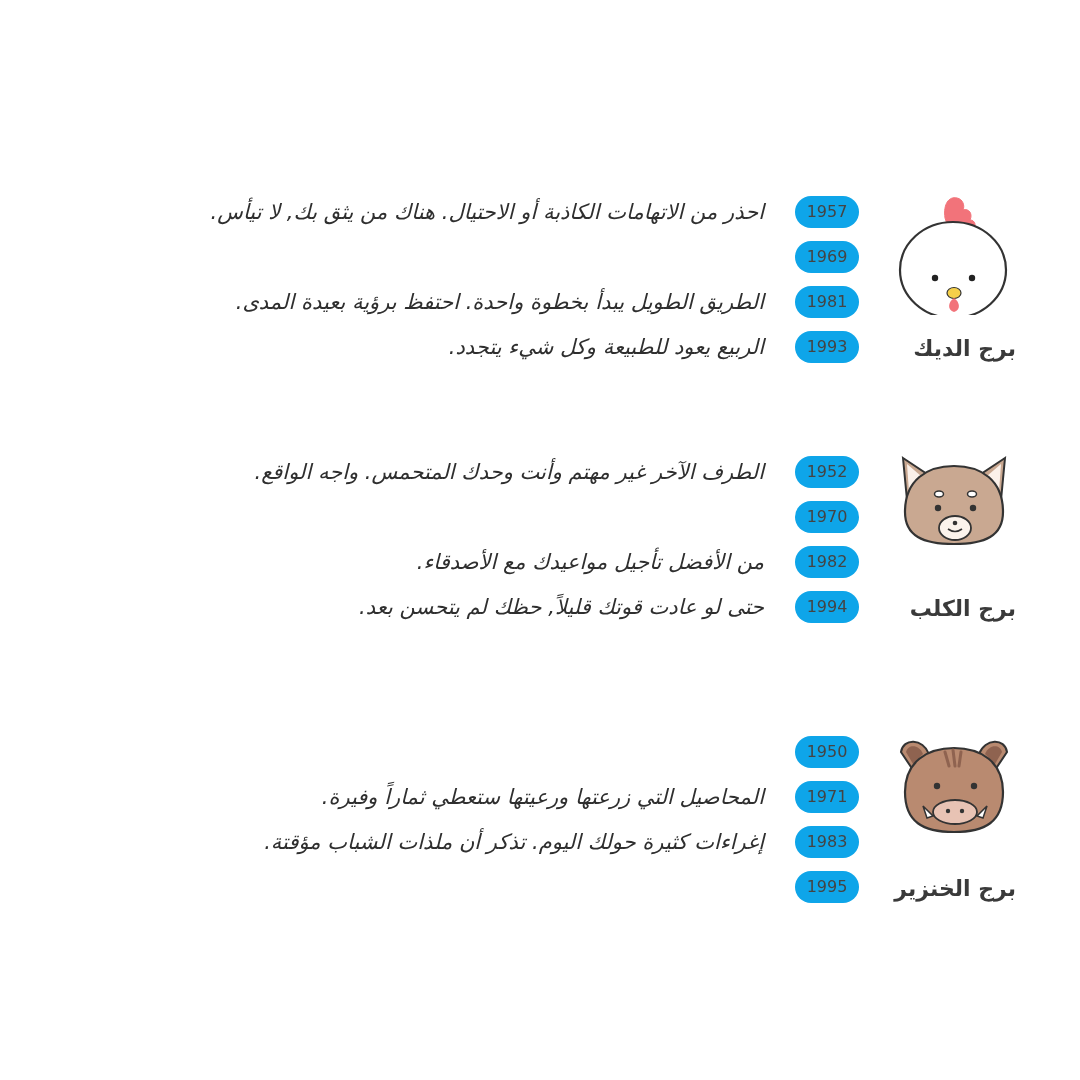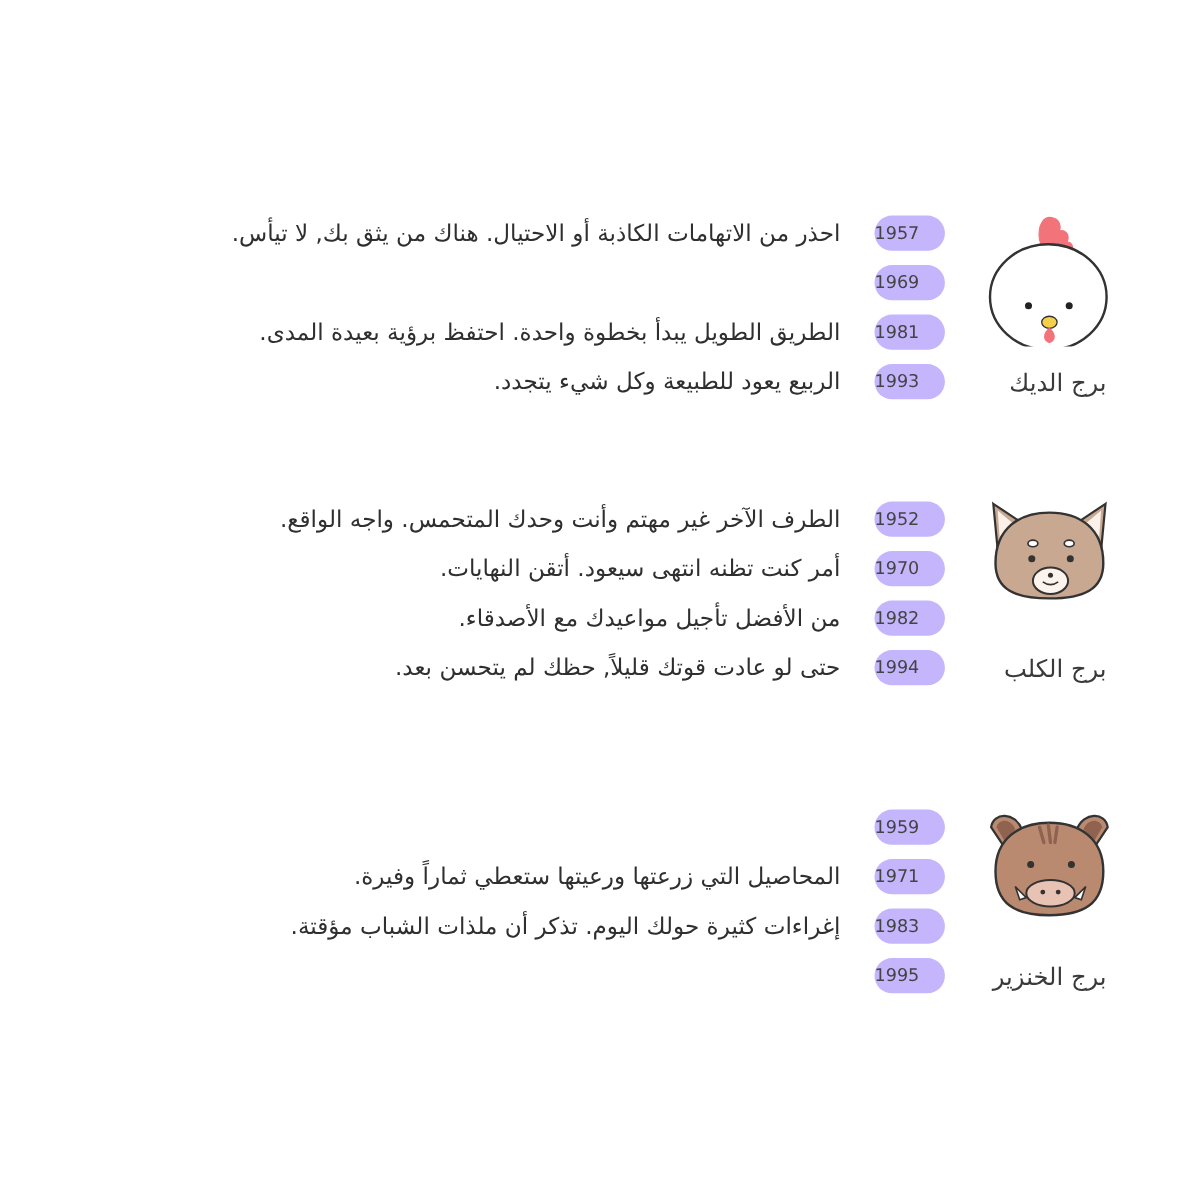--- a/index.html
+++ b/index.html
@@ -6,36 +6,37 @@
   body {
     width: 1080px; height: 1080px; background: #ffffff;
     font-family: "DejaVu Sans", sans-serif; color: #333333;
     position: relative; overflow: hidden;
   }
   .sign {
     position: absolute; left: 0; width: 1080px; height: 200px;
   }
   .avatar { position: absolute; left: 893px; width: 120px; height: 120px; }
   .sign-title {
-    position: absolute; right: 74px; width: 160px; text-align: right;
-    font-family: "DejaVu Sans", sans-serif; font-weight: normal;
+    position: absolute; right: 64px; width: 160px; text-align: right;
+    font-family: "DejaVu Sans", sans-serif; font-weight: bold;
     font-size: 22px; color: #3a3a3a; direction: rtl;
   }
   .row { position: absolute; left: 0; width: 1080px; height: 40px; }
   .year {
     position: absolute; left: 795px; width: 64px; height: 32px; top: 0;
-    border-radius: 16px; background: #c4b5fd;
+    border-radius: 16px; background: #0ea5e9;
     font-family: "DejaVu Sans", sans-serif; font-size: 16px; color: #444444;
-    line-height: 32px;
+    text-align: center; line-height: 32px;
   }
   .text {
     position: absolute; right: 316px; width: 720px; top: -2px;
     direction: rtl; text-align: right; white-space: nowrap;
     font-family: "DejaVu Sans", sans-serif; font-size: 21px; line-height: 36px;
     color: #2f2f2f;
+    font-style: italic;
   }
 </style>
 </head>
 <body>
 
 <section class="sign" style="top:190px;">
   <div class="avatar" style="top:0px;">
     <svg width="120" height="125" viewBox="0 0 120 125">
       <path d="M52 28 C50 14 56 6 64 8 C70 9 72 16 70 20 C76 18 80 24 77 30 C82 30 84 36 80 40 L56 40 Z" fill="#f2737a" stroke="#f2737a" stroke-width="1"></path>
       <ellipse cx="60" cy="80" rx="53" ry="48" fill="#ffffff" stroke="#333" stroke-width="2.2"></ellipse>
@@ -82,21 +83,20 @@
     </svg>
   </div>
   <div class="sign-title" style="top:146px;">برج الكلب</div>
 
   <div class="row" style="top:6px;">
     <span class="year">1952</span>
     <span class="text">الطرف الآخر غير مهتم وأنت وحدك المتحمس. واجه الواقع.</span>
   </div>
   <div class="row" style="top:51px;">
     <span class="year">1970</span>
-    <span class="text">أمر كنت تظنه انتهى سيعود. أتقن النهايات.</span>
   </div>
   <div class="row" style="top:96px;">
     <span class="year">1982</span>
     <span class="text">من الأفضل تأجيل مواعيدك مع الأصدقاء.</span>
   </div>
   <div class="row" style="top:141px;">
     <span class="year">1994</span>
     <span class="text">حتى لو عادت قوتك قليلاً, حظك لم يتحسن بعد.</span>
   </div>
 </section>
@@ -115,21 +115,21 @@
       <path d="M30 70 L40 80 L34 82 Z" fill="#fff" stroke="#333" stroke-width="1.5"></path>
       <path d="M94 70 L84 80 L90 82 Z" fill="#fff" stroke="#333" stroke-width="1.5"></path>
       <ellipse cx="62" cy="76" rx="22" ry="12" fill="#e8c3b4" stroke="#333" stroke-width="1.8"></ellipse>
       <circle cx="55" cy="75" r="2.2" fill="#333"></circle>
       <circle cx="69" cy="75" r="2.2" fill="#333"></circle>
     </svg>
   </div>
   <div class="sign-title" style="top:146px;">برج الخنزير</div>
 
   <div class="row" style="top:6px;">
-    <span class="year">1959</span>
+    <span class="year">1950</span>
   </div>
   <div class="row" style="top:51px;">
     <span class="year">1971</span>
     <span class="text">المحاصيل التي زرعتها ورعيتها ستعطي ثماراً وفيرة.</span>
   </div>
   <div class="row" style="top:96px;">
     <span class="year">1983</span>
     <span class="text">إغراءات كثيرة حولك اليوم. تذكر أن ملذات الشباب مؤقتة.</span>
   </div>
   <div class="row" style="top:141px;">

